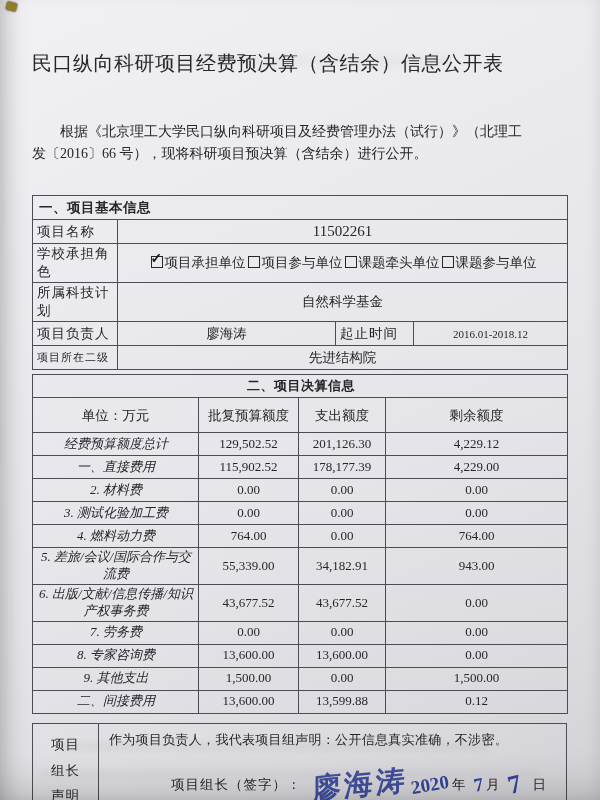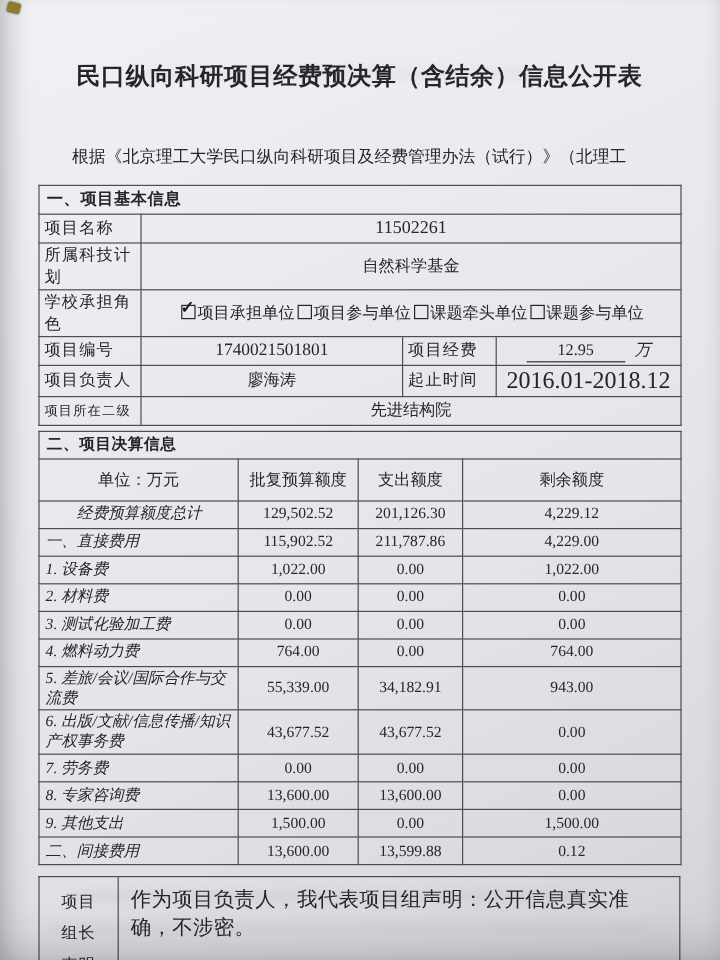--- a/index.html
+++ b/index.html
@@ -17,50 +17,50 @@
                inset 0 10px 18px -14px rgba(255,255,255,.5);
   }
   .corner-mark{position:absolute;left:6px;top:2px;width:11px;height:9px;background:#8f7c2c;border-radius:2px;transform:rotate(14deg);box-shadow:0 0 2px rgba(0,0,0,.5);z-index:6;}
   .ghost{position:absolute;background:#55555a;opacity:.06;filter:blur(3px);border-radius:3px;z-index:1;}
   .g1{left:60px;top:742px;width:430px;height:9px;}
   .g2{left:40px;top:770px;width:500px;height:7px;opacity:.045;}
   .g3{left:120px;top:55px;width:330px;height:12px;opacity:.035;}
 
   .content{position:absolute;left:32px;top:50px;width:535px;z-index:2;}
 
-  .title{text-align:center;font-size:20px;font-weight:bold;letter-spacing:.5px;margin:0 0 6px 0;}
+  .title{text-align:left;font-size:20px;font-weight:normal;letter-spacing:.5px;margin:0 0 6px 0;}
   .intro{font-size:14px;line-height:1.55;margin:0;}
   .intro .l1{text-indent:2em;margin-top:44px;}
 
   table{border-collapse:collapse;width:535px;table-layout:fixed;}
   td{border:1px solid #4c4c52;font-size:13.5px;padding:1px 4px;overflow:hidden;}
   table.box{border:1.5px solid #3a3a40;}
   .sec{font-weight:bold;font-size:13.5px;height:19px;padding-left:6px;letter-spacing:.5px;}
   .c{text-align:center;}
   .l{text-align:left;}
   .lab{letter-spacing:1px;}
 
-  .t1{margin-top:11px;}
+  .t1{margin-top:31px;}
   .t1 td{height:21px;}
   .t2{margin-top:4px;}
-  .t2 td{height:20px;font-size:13px;line-height:1.3;}
+  .t2 td{height:20px;font-size:13px;line-height:1.3;text-align:center;}
   .t2 .hdr td{height:32px;font-size:13.5px;}
   .t2 td.bl{padding-left:5px;font-style:italic;}
 
   .funds-line{display:inline-block;min-width:74px;border-bottom:1px solid #333;text-align:center;padding:0 4px 1px 4px;}
   .funds-unit{display:inline-block;margin-left:8px;font-style:italic;}
 
   .cb{display:inline-block;width:10px;height:10px;border:1.5px solid #26262a;position:relative;margin:0 2px -1px 2px;background:transparent;}
   .cb.checked::after{content:"✓";position:absolute;left:-1px;top:-7px;font-size:14px;font-weight:bold;color:#1c1c20;}
 
   .t3{margin-top:9px;}
   .t3 td{vertical-align:top;}
   .t3 .who{width:66px;text-align:center;font-size:13.5px;line-height:1.9;padding-top:8px;letter-spacing:1px;}
   .t3 .body-cell{padding:7px 8px 8px 10px;}
-  .statement{font-size:17px;letter-spacing:.3px;font-family:Liberation Mono, monospace;}
+  .statement{font-size:13px;letter-spacing:.3px;font-family:Liberation Mono, monospace;}
   .signrow{display:flex;align-items:center;margin-top:14px;height:44px;}
   .signlabel{font-size:13.5px;margin-left:62px;letter-spacing:1px;}
   .signature{font-family:cursive;color:#36459a;font-size:29px;font-weight:600;transform:rotate(-6deg) skewX(-6deg);display:inline-block;margin-left:10px;letter-spacing:3px;opacity:.92;}
   .dategroup{margin-left:auto;margin-right:6px;display:flex;align-items:center;font-size:13.5px;}
   .ink{font-family:cursive;color:#36459a;font-size:19px;font-weight:600;display:inline-block;transform:rotate(-10deg);margin:0 2px;}
   .ink.big{font-size:26px;transform:rotate(-14deg);}
   .dsuf{margin:0 6px 0 1px;}
 </style>
 </head>
 <body>
@@ -70,58 +70,51 @@
 <div class="ghost g1"></div>
 <div class="ghost g2"></div>
 <div class="ghost g3"></div>
 
 <div class="content">
 
   <h1 class="title">民口纵向科研项目经费预决算（含结余）信息公开表</h1>
 
   <p class="intro">
     <span class="l1" style="display:block">根据《北京理工大学民口纵向科研项目及经费管理办法（试行）》（北理工</span>
+    <span style="display:block">发〔2016〕66 号），现将科研项目预决算（含结余）进行公开。</span>
   </p>
 
   <table class="t1 box">
     <colgroup>
         <col style="width:85px">
         <col style="width:218px">
         <col style="width:78px">
         <col style="width:154px">
       </colgroup>
     <tbody>
         <tr>
       <td colspan="4" class="sec">一、项目基本信息</td>
     </tr>
     <tr>
       <td class="lab">项目名称</td>
       <td colspan="3" class="c" style="font-size:15px">11502261</td>
     </tr>
     <tr>
+      <td class="lab">学校承担角色</td>
+      <td colspan="3" class="c"><span class="cb checked"></span><span>项目承担单位</span><span class="cb"></span><span>项目参与单位</span><span class="cb"></span><span>课题牵头单位</span><span class="cb"></span><span>课题参与单位</span></td>
+    </tr>
+    <tr>
       <td class="lab">所属科技计划</td>
       <td colspan="3" class="c">自然科学基金</td>
-    </tr>
-    <tr>
-      <td class="lab">学校承担角色</td>
-      <td colspan="3" class="c"><span class="cb checked"></span><span>项目承担单位</span><span class="cb"></span><span>项目参与单位</span><span class="cb"></span><span>课题牵头单位</span><span class="cb"></span><span>课题参与单位</span></td>
-    </tr>
-    <tr>
-      <td class="lab">项目编号</td>
-      <td class="c" style="font-size:14.5px">1740021501801</td>
-      <td class="lab">项目经费</td>
-      <td class="c">
-        <span class="funds-line">12.95</span><span class="funds-unit">万</span>
-      </td>
     </tr>
     <tr>
       <td class="lab">项目负责人</td>
       <td class="c">廖海涛</td>
       <td class="lab">起止时间</td>
-      <td class="c" style="font-size:20px">2016.01-2018.12</td>
+      <td class="c" style="font-size:11px">2016.01-2018.12</td>
     </tr>
     <tr>
       <td class="lab" style="height:18px;font-size:11px">项目所在二级</td>
       <td colspan="3" class="c">先进结构院</td>
     </tr>
   </tbody>
     </table>
 
   <table class="t2 box">
     <colgroup>
@@ -144,28 +137,22 @@
       <tbody>
         <tr>
           <td class="bl c">经费预算额度总计</td>
           <td class="c">129,502.52</td>
           <td class="c">201,126.30</td>
           <td class="c">4,229.12</td>
         </tr>
         <tr>
           <td class="bl l">一、直接费用</td>
           <td class="c">115,902.52</td>
-          <td class="c">211,787.86</td>
+          <td class="c">178,177.39</td>
           <td class="c">4,229.00</td>
-        </tr>
-        <tr>
-          <td class="bl l">1. 设备费</td>
-          <td class="c">1,022.00</td>
-          <td class="c">0.00</td>
-          <td class="c">1,022.00</td>
         </tr>
         <tr>
           <td class="bl l">2. 材料费</td>
           <td class="c">0.00</td>
           <td class="c">0.00</td>
           <td class="c">0.00</td>
         </tr>
         <tr>
           <td class="bl l">3. 测试化验加工费</td>
           <td class="c">0.00</td>

